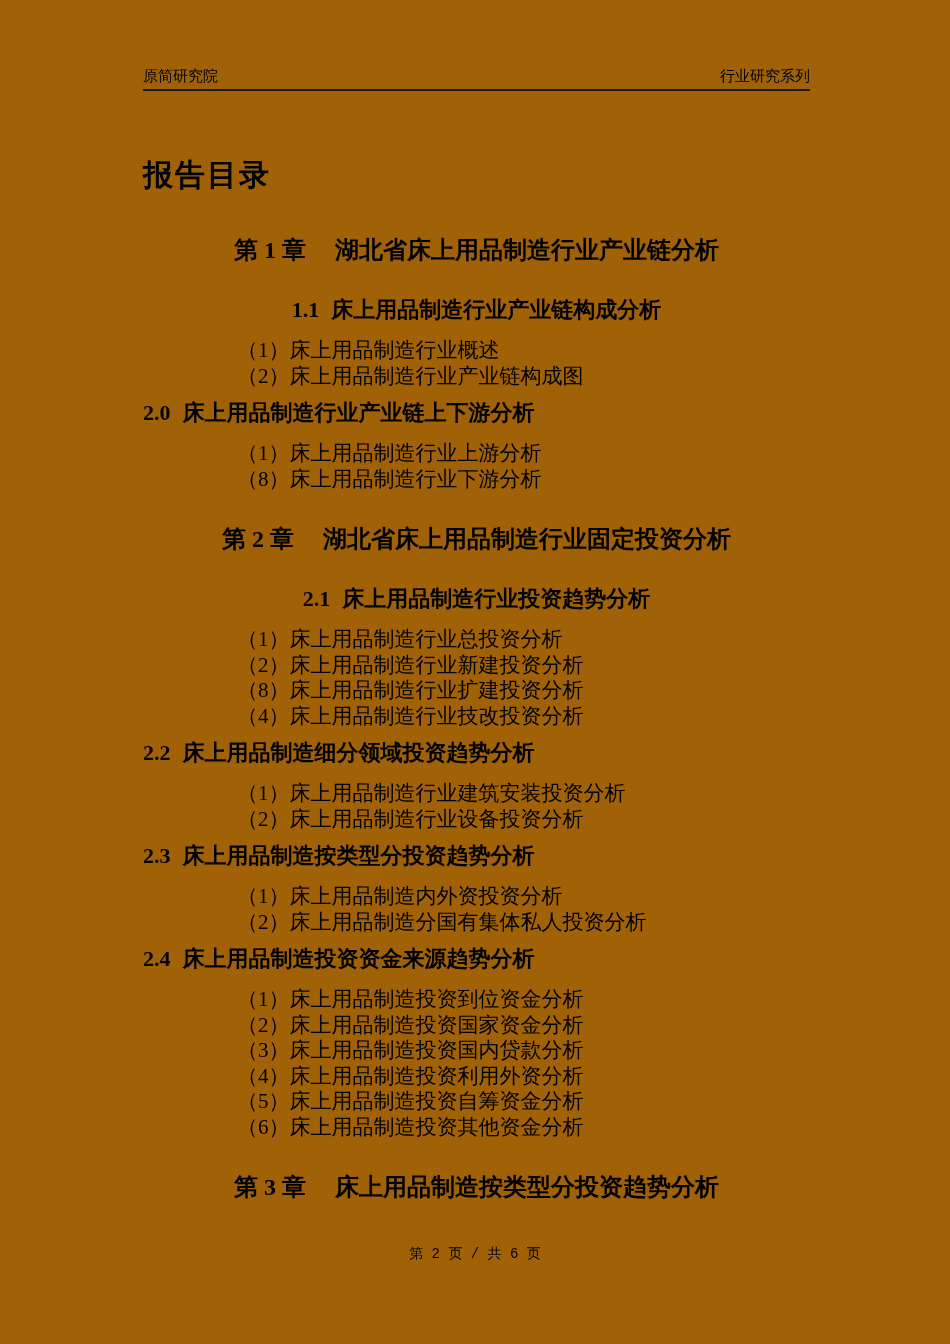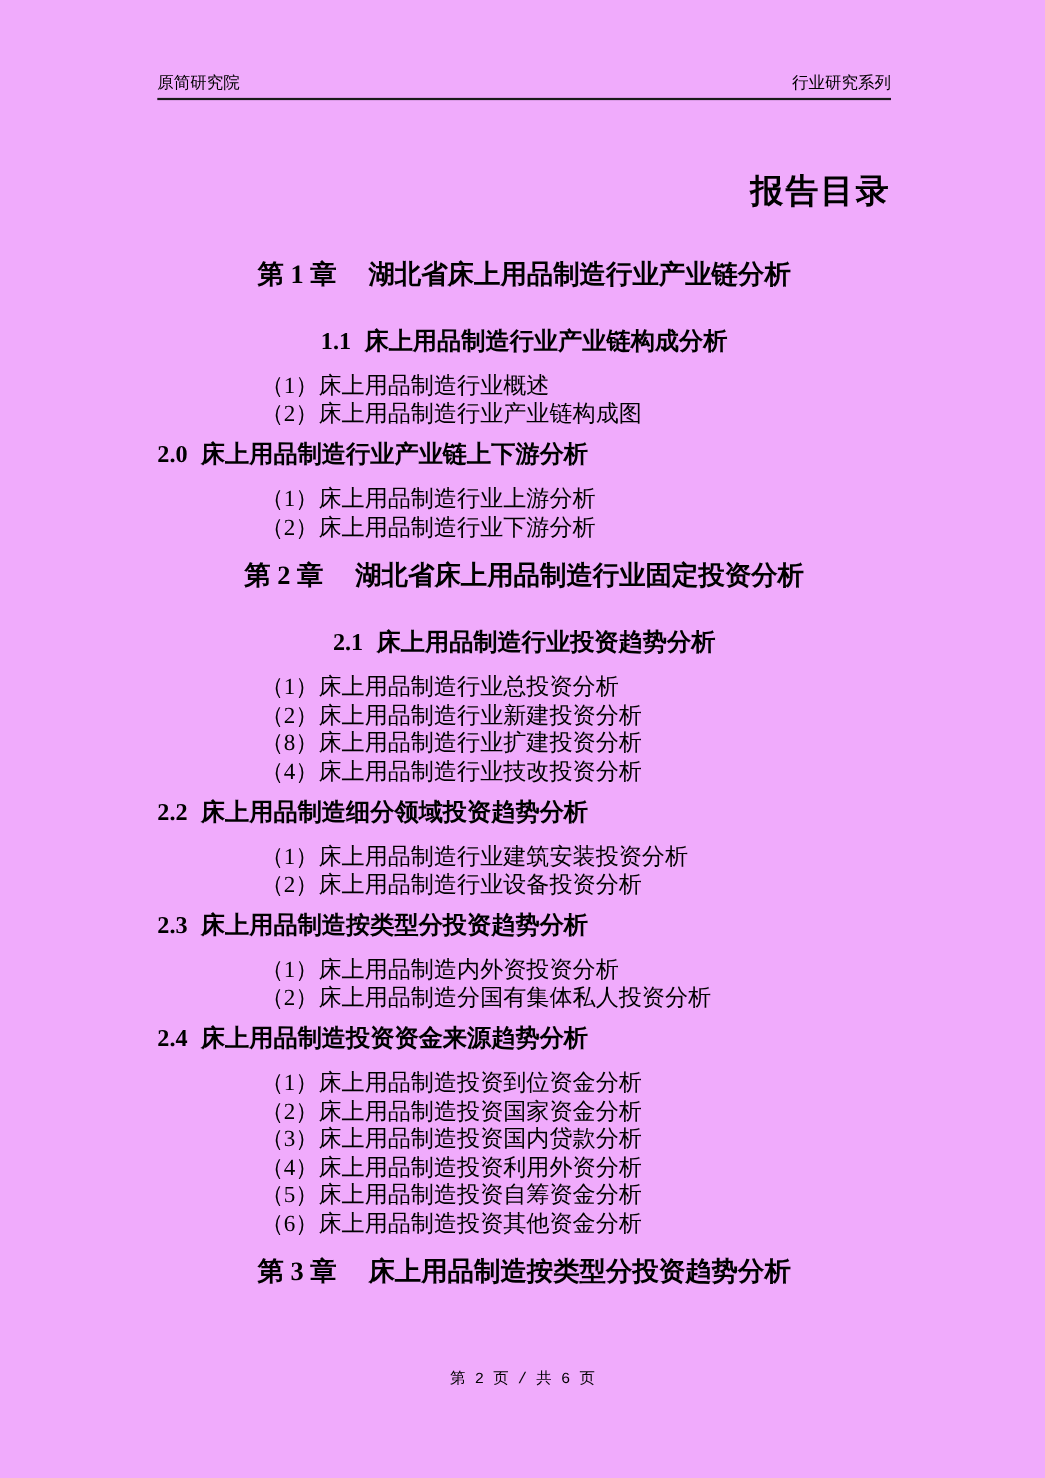--- a/index.html
+++ b/index.html
@@ -1,20 +1,20 @@
 <!DOCTYPE html>
 <html><head>
 <meta charset="utf-8">
 <style>
   html, body { margin: 0; padding: 0; background: #ffffff; }
   .page {
     position: relative;
     width: 950px;
     height: 1344px;
-    background: #f0abfc;
+    background: #a16207;
     overflow: hidden;
     font-family: "Liberation Serif", "DejaVu Serif", serif;
     color: #000000;
   }
 
   
   .page-header {
     position: absolute;
     top: 68px;
     left: 143px;
@@ -28,38 +28,38 @@
     border-bottom: 2px solid #1a1a1a;
     font-family: "Liberation Sans", "DejaVu Sans", sans-serif;
   }
 
   
   .doc-title {
     position: absolute;
     top: 157px;
     left: 143px;
     right: 140px;
-    text-align: right;
+    text-align: left;
     font-size: 30px;
     line-height: 35px;
     font-weight: 700;
     letter-spacing: 2px;
   }
 
   
   .toc {
     position: absolute;
     top: 233px;
     left: 143px;
     right: 140px;
     display: flex;
     flex-direction: column;
   }
   .chapter-heading {
-    margin-top: 15px;
+    margin-top: 30px;
     text-align: center;
     font-size: 24px;
     line-height: 34px;
     font-weight: 700;
     white-space: nowrap;
   }
   .chapter-heading:first-child { margin-top: 0; }
   .chapter-num { margin-right: 1.2em; }
   .section-heading {
     margin-top: 9px;
@@ -106,21 +106,21 @@
   <div class="toc">
       <div class="chapter-heading"><span class="chapter-num">第 1 章</span><span class="chapter-title">湖北省床上用品制造行业产业链分析</span></div>
       <div class="section-heading first"><span class="section-num">1.1</span><span class="section-title">床上用品制造行业产业链构成分析</span></div>
       <div class="toc-items">
         <div class="toc-item">（1）床上用品制造行业概述</div>
         <div class="toc-item">（2）床上用品制造行业产业链构成图</div>
       </div>
       <div class="section-heading"><span class="section-num">2.0</span><span class="section-title">床上用品制造行业产业链上下游分析</span></div>
       <div class="toc-items">
         <div class="toc-item">（1）床上用品制造行业上游分析</div>
-        <div class="toc-item">（2）床上用品制造行业下游分析</div>
+        <div class="toc-item">（8）床上用品制造行业下游分析</div>
       </div>
       <div class="chapter-heading"><span class="chapter-num">第 2 章</span><span class="chapter-title">湖北省床上用品制造行业固定投资分析</span></div>
       <div class="section-heading first"><span class="section-num">2.1</span><span class="section-title">床上用品制造行业投资趋势分析</span></div>
       <div class="toc-items">
         <div class="toc-item">（1）床上用品制造行业总投资分析</div>
         <div class="toc-item">（2）床上用品制造行业新建投资分析</div>
         <div class="toc-item">（8）床上用品制造行业扩建投资分析</div>
         <div class="toc-item">（4）床上用品制造行业技改投资分析</div>
       </div>
       <div class="section-heading"><span class="section-num">2.2</span><span class="section-title">床上用品制造细分领域投资趋势分析</span></div>

